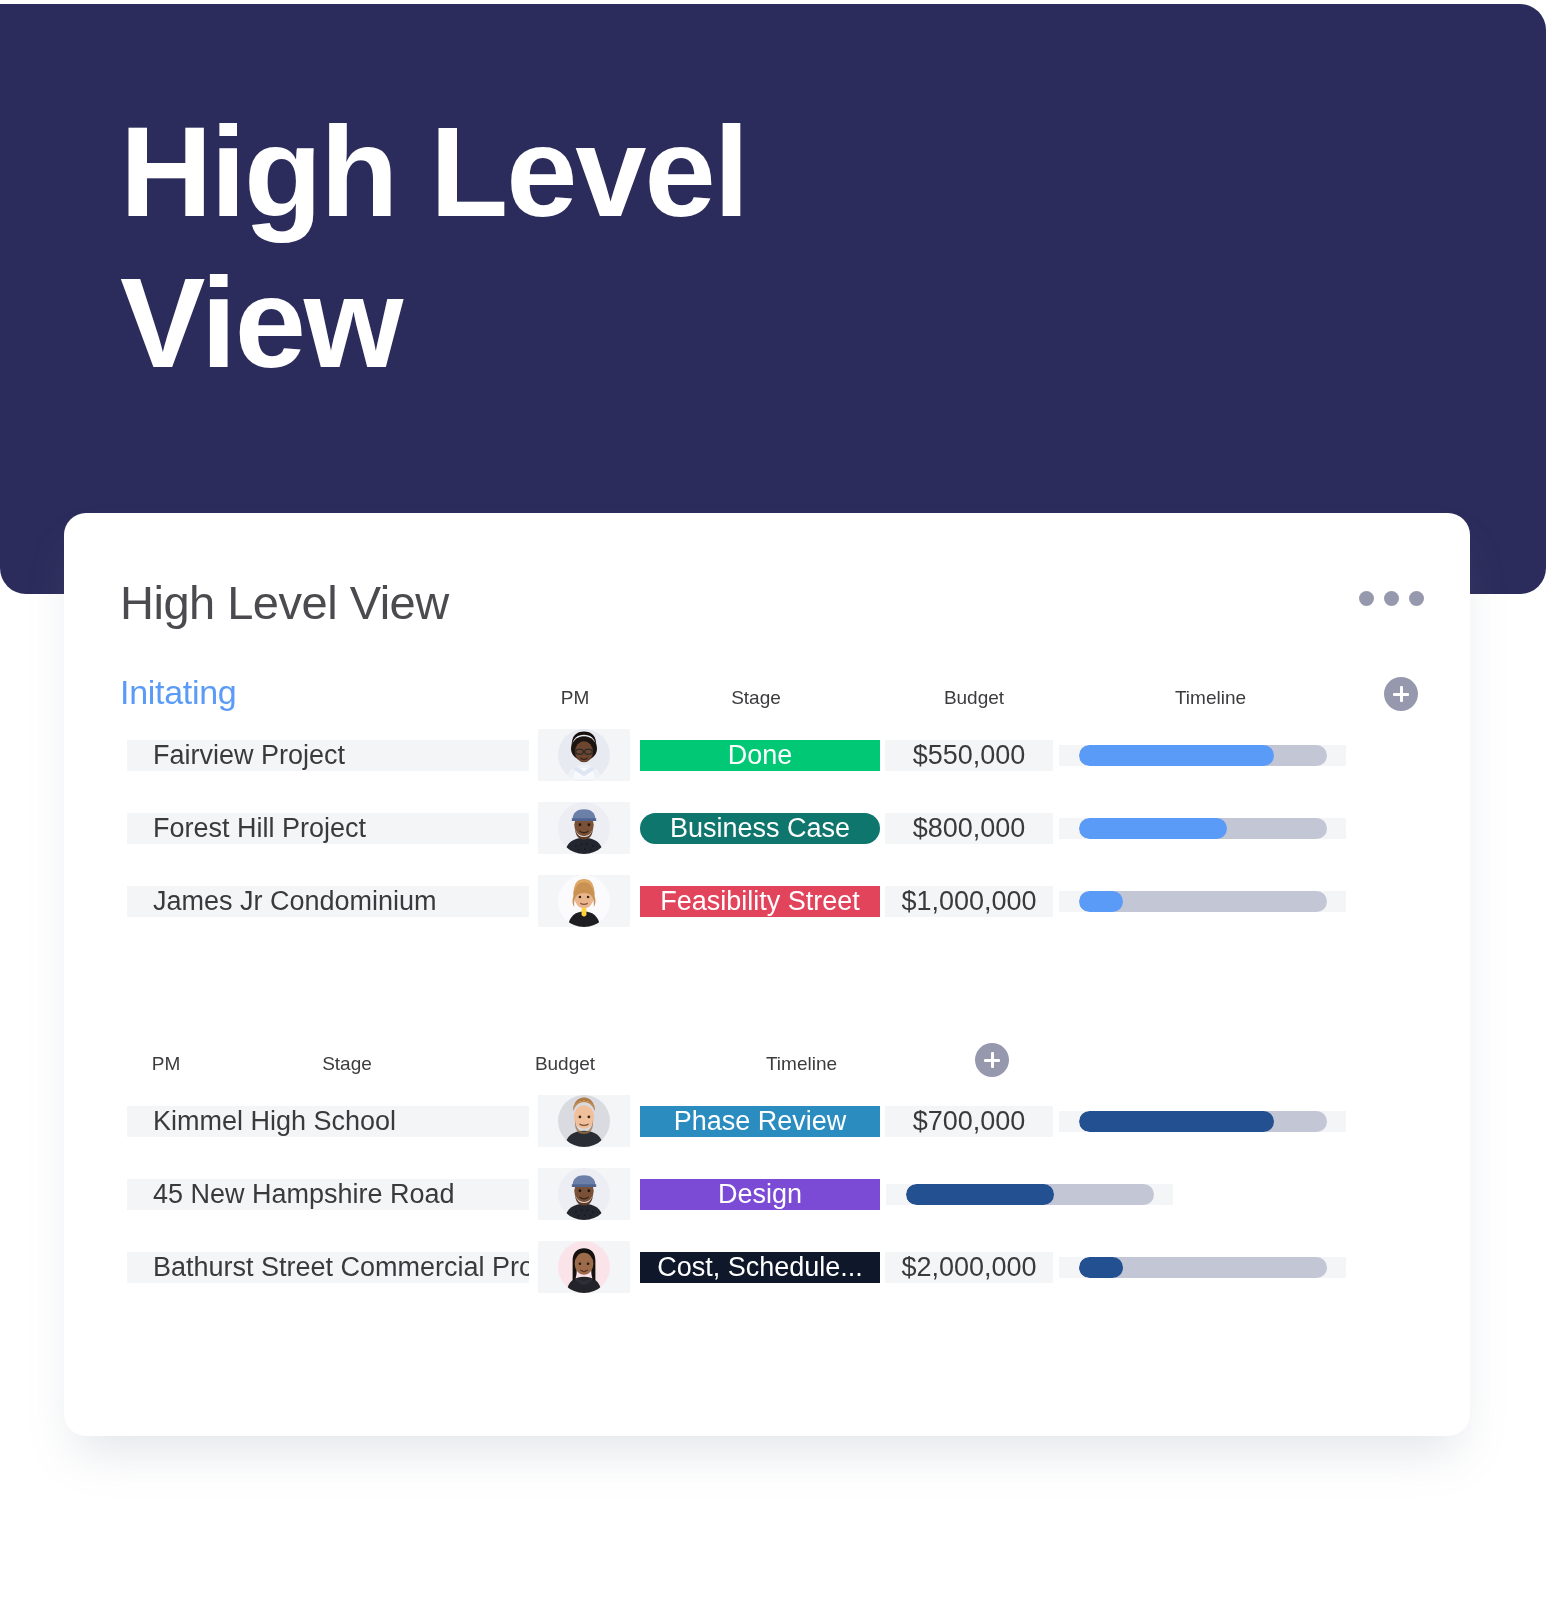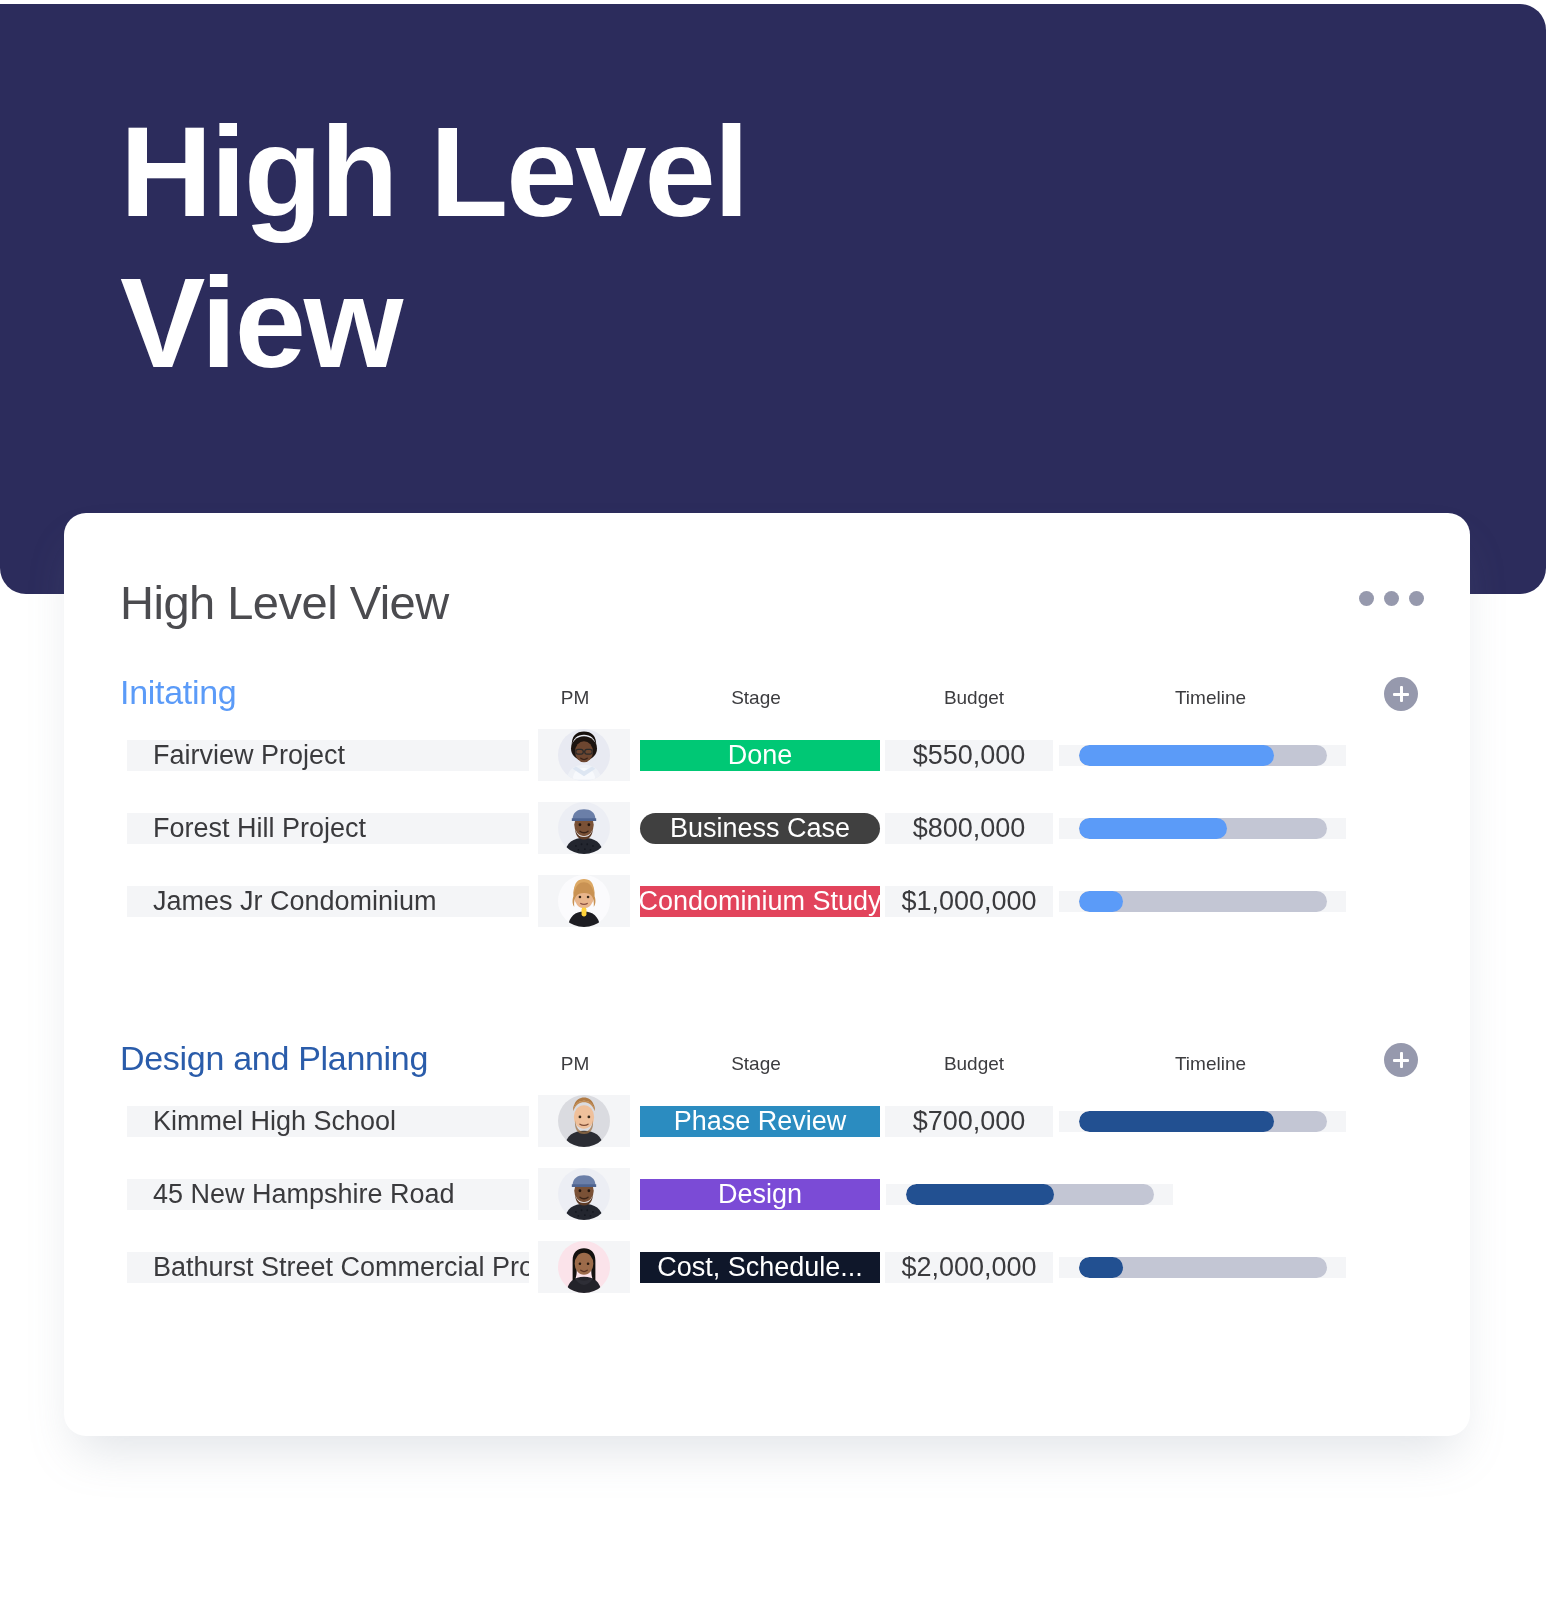--- a/index.html
+++ b/index.html
@@ -322,53 +322,52 @@
             <div class="row">
               <div class="accent a-blue"></div>
               <div class="cell-name">Forest Hill Project</div>
               <div class="cell-pm">
                 <div class="avatar">
                   <svg viewBox="0 0 64 64">
                     <use href="#av-avatar-man-cap"></use>
                   </svg>
                 </div>
               </div>
-              <div class="cell-stage" style="background: #404040; border-radius: 21px;">Business Case</div>
+              <div class="cell-stage" style="background: #0f766e; border-radius: 21px;">Business Case</div>
               <div class="cell-budget">$800,000</div>
               <div class="cell-timeline">
                 <div class="track">
                   <div class="fill f-blue" style="width: 60%;"></div>
                 </div>
               </div>
               <div class="cell-tail"></div>
             </div>
             <div class="row">
               <div class="accent a-blue"></div>
               <div class="cell-name">James Jr Condominium</div>
               <div class="cell-pm">
                 <div class="avatar">
                   <svg viewBox="0 0 64 64">
                     <use href="#av-avatar-woman-blonde"></use>
                   </svg>
                 </div>
               </div>
-              <div class="cell-stage" style="background: rgb(226, 68, 92);">Condominium Study</div>
+              <div class="cell-stage" style="background: rgb(226, 68, 92);">Feasibility Street</div>
               <div class="cell-budget">$1,000,000</div>
               <div class="cell-timeline">
                 <div class="track">
                   <div class="fill f-blue" style="width: 18%;"></div>
                 </div>
               </div>
               <div class="cell-tail"></div>
             </div>
           </div>
         </div>
         <div class="group">
           <div class="group-head">
-            <div class="group-name g-navy">Design and Planning</div>
             <div class="col-head col-pm">PM</div>
             <div class="col-head col-stage">Stage</div>
             <div class="col-head col-budget">Budget</div>
             <div class="col-head col-timeline">Timeline</div>
             <div class="col-head col-add">
               <div class="plus-btn"></div>
             </div>
           </div>
           <div class="rows">
             <div class="row">

